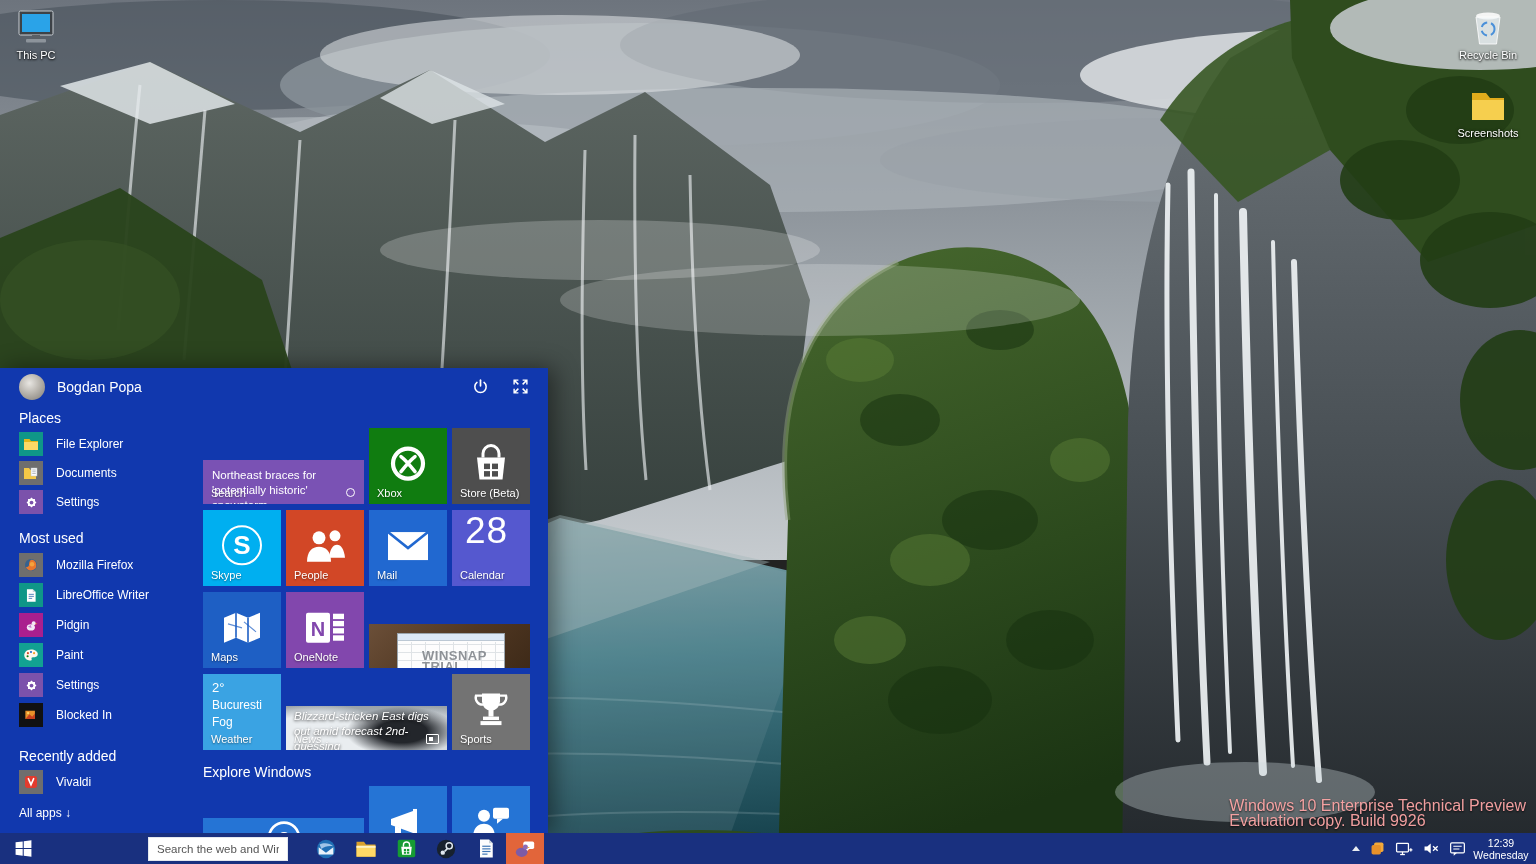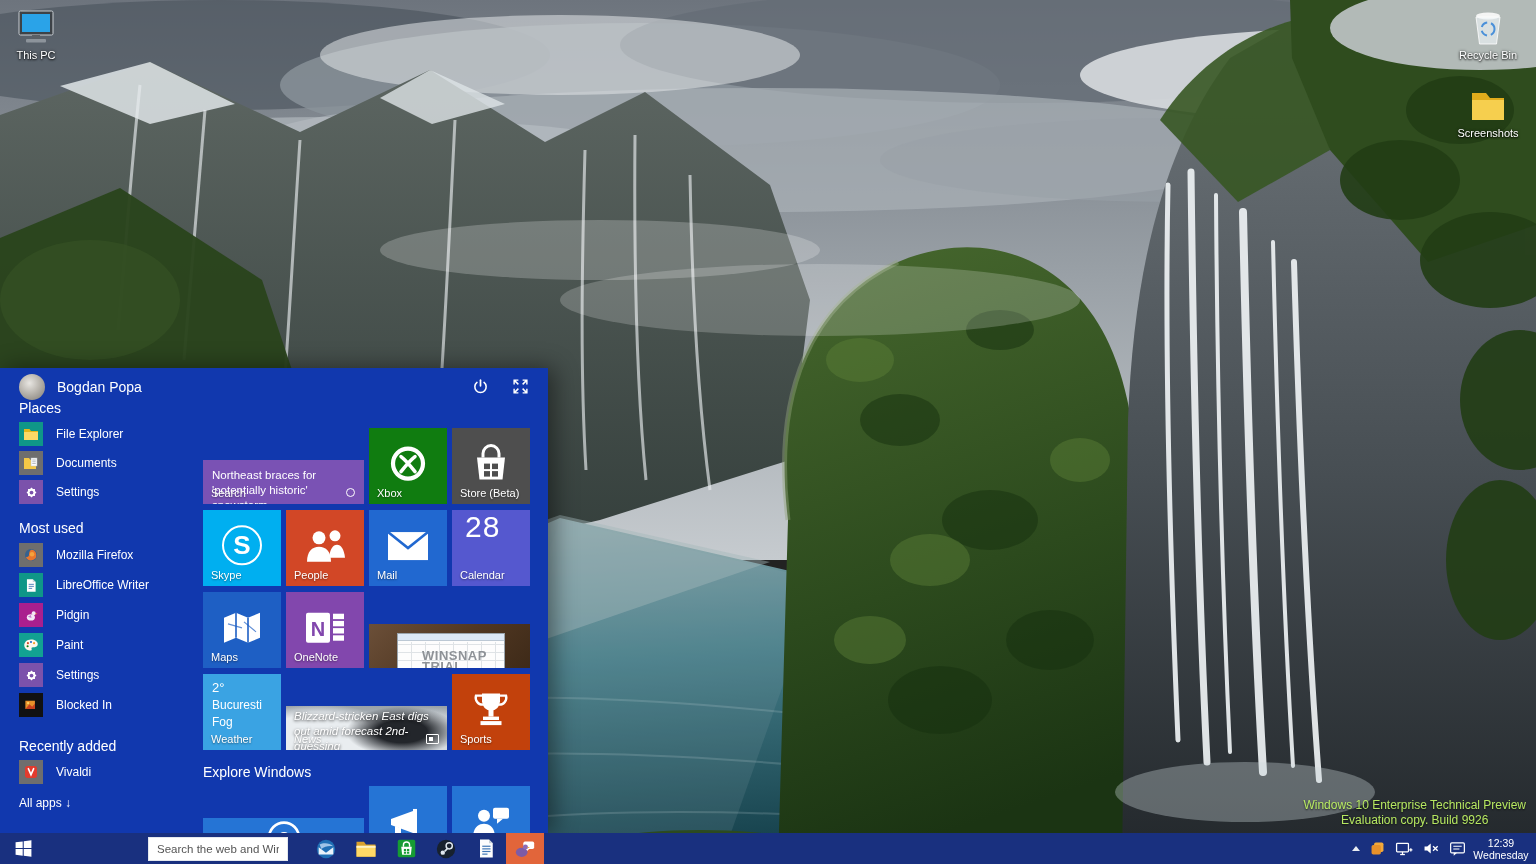--- a/index.html
+++ b/index.html
@@ -5,30 +5,30 @@
   * { margin:0; padding:0; box-sizing:border-box; }
   html,body { width:1536px; height:864px; overflow:hidden; font-family:"Liberation Sans",sans-serif; background:#222; }
   #stage { position:relative; width:1536px; height:864px; overflow:hidden; }
   #wallpaper { position:absolute; inset:0; z-index:0; }
 
   
   .desk-icon { position:absolute; width:72px; display:flex; flex-direction:column; align-items:center; z-index:2; cursor:default; }
   .desk-icon .dlabel { margin-top:3px; font-size:11px; color:#fff; text-shadow:0 1px 2px rgba(0,0,0,.9), 0 0 3px rgba(0,0,0,.6); text-align:center; }
 
   
-  #watermark { position:absolute; right:10px; bottom:36px; z-index:2; text-align:center; color:#bef264; font-size:12px; line-height:15px; text-shadow:0 1px 2px rgba(0,0,0,.8); opacity:.95; }
+  #watermark { position:absolute; right:10px; bottom:36px; z-index:2; text-align:left; color:#fca5a5; font-size:16px; line-height:15px; text-shadow:0 1px 2px rgba(0,0,0,.8); opacity:.95; }
 
   
   #start-menu { position:absolute; left:0; top:368px; width:548px; height:465px; background:#1138ae; z-index:5; overflow:hidden; box-shadow:6px 0 22px rgba(0,0,0,.45); color:#fff; }
   .sm-left { position:absolute; left:19px; top:0; width:180px; }
   .user-row { margin-top:6px; display:flex; align-items:center; height:26px; }
   .avatar { width:26px; height:26px; border-radius:50%; background:radial-gradient(circle at 40% 35%, #e8e6e2 0%, #b9b5ae 45%, #7d7a74 100%); flex:0 0 26px; }
   .user-name { margin-left:12px; font-size:14px; }
   .sec-header { font-size:14px; color:#fff; height:17px; }
-  .h-places { }
+  .h-places { margin-top:10px; }
   .h-most { margin-top:16px; }
   .h-recent { margin-top:21px; }
   .app-row { display:flex; align-items:center; height:24px; margin-top:5px; cursor:default; }
   .app-row .sq { width:24px; height:24px; flex:0 0 24px; display:flex; align-items:center; justify-content:center; }
   .app-row .alabel { margin-left:13px; font-size:12px; white-space:nowrap; }
   .mu-row { margin-top:6px; }
   .all-apps { margin-top:12px; font-size:12px; }
 
   
   .tile-grid { position:absolute; left:203px; top:60px; display:grid; grid-template-columns:repeat(4,78px); grid-auto-rows:76px; gap:6px 5px; }
@@ -38,42 +38,42 @@
   .w2 { grid-column:span 2;margin-top:32px; }
   .t-search { background:#7a52b4; }
   .t-search .headline { position:absolute; top:8px; left:9px; right:10px; font-size:11.5px; line-height:1.3; }
   .t-badge { position:absolute; right:9px; bottom:7px; width:9px; height:9px; border:1.6px solid #fff; border-radius:50%; }
   .t-xbox { background:#107c10; }
   .t-store { background:#4e4e4e; }
   .t-skype { background:#00aff0; }
   .t-people { background:#d24726; }
   .t-mail { background:#2168d0; }
   .t-cal { background:#5558cf; }
-  .t-cal .bignum { position:absolute; left:13px; top:0px; font-size:30px; font-weight:400; letter-spacing:1px; }
+  .t-cal .bignum { position:absolute; left:13px; top:0px; font-size:37px; font-weight:400; letter-spacing:1px; }
   .t-maps { background:#1e5fc4;text-align:center; }
   .t-onenote { background:#8247ad; }
   .t-winsnap { background:linear-gradient(135deg,#6b4f38 0%,#503722 55%,#3e2a18 100%); }
   .ws-win { position:absolute; left:28px; top:9px; width:108px; height:52px; background:#fdfdfd; border:1px solid #9aa4ac; }
   .ws-bar { height:7px; background:#dce8f6; border-bottom:1px solid #bcc8d4; }
   .ws-grid { position:absolute; left:0; top:8px; right:0; bottom:0;
     background:repeating-linear-gradient(0deg,transparent 0 7px,#dfe3e6 7px 8px),repeating-linear-gradient(90deg,transparent 0 13px,#dfe3e6 13px 14px); }
   .ws-text { position:absolute; left:24px; top:16px; font-size:13px; font-weight:bold; color:#8e9297; line-height:11px; letter-spacing:.5px; }
   .t-weather { background:#3aa3e3; }
   .t-weather .wtemp { position:absolute; left:9px; top:6px; font-size:13px; }
   .t-weather .wcity { position:absolute; left:9px; top:24px; font-size:12px;text-align:right; }
   .t-weather .wcond { position:absolute; left:9px; top:41px; font-size:12px; }
   .t-news { background:
       radial-gradient(90px 40px at 72% 58%, #23262b 0 28%, transparent 62%),
       radial-gradient(120px 55px at 20% 90%, #e9edf0 0 55%, transparent 75%),
       radial-gradient(140px 60px at 85% 100%, #d6dbdf 0 50%, transparent 72%),
       linear-gradient(180deg,#9aa2a8 0%,#b9bfc4 45%,#cdd3d7 100%); font-style: italic; }
   .t-news .headline { position:absolute; top:3px; left:8px; right:8px; font-size:11.5px; line-height:1.3; text-shadow:0 1px 3px rgba(0,0,0,.8); }
   .news-glyph { position:absolute; right:8px; bottom:6px; width:13px; height:10px; border:1.4px solid #fff; border-radius:1px; }
   .news-glyph:before { content:""; position:absolute; left:1.5px; top:1.5px; width:4px; height:4px; background:#fff; }
-  .t-sports { background:#c2410c; }
+  .t-sports { background:#737373; }
   .h-explore { position:absolute; left:203px; top:396px; font-size:14px; }
   .explore-grid { position:absolute; left:203px; top:418px; display:grid; grid-template-columns:repeat(4,78px); grid-auto-rows:76px; gap:6px 5px; }
   .t-explore { background:#2574d5; }
   .sm-controls { position:absolute; top:8px; right:18px; display:flex; gap:20px; }
   .ctrl-btn { width:20px; height:20px; display:flex; align-items:center; justify-content:center; }
 
   
   #taskbar { position:absolute; left:0; bottom:0; width:1536px; height:31px; background:#19307f; z-index:10; display:flex; align-items:center; }
   #start-btn { width:46px; height:31px; display:flex; align-items:center; justify-content:center; }
   #tb-search { margin-left:102px; width:140px; height:24px; background:#fff; border:1px solid #e4e8ee; font-size:11.5px; color:#555; padding:0 8px; font-family:"Liberation Sans",sans-serif; }

